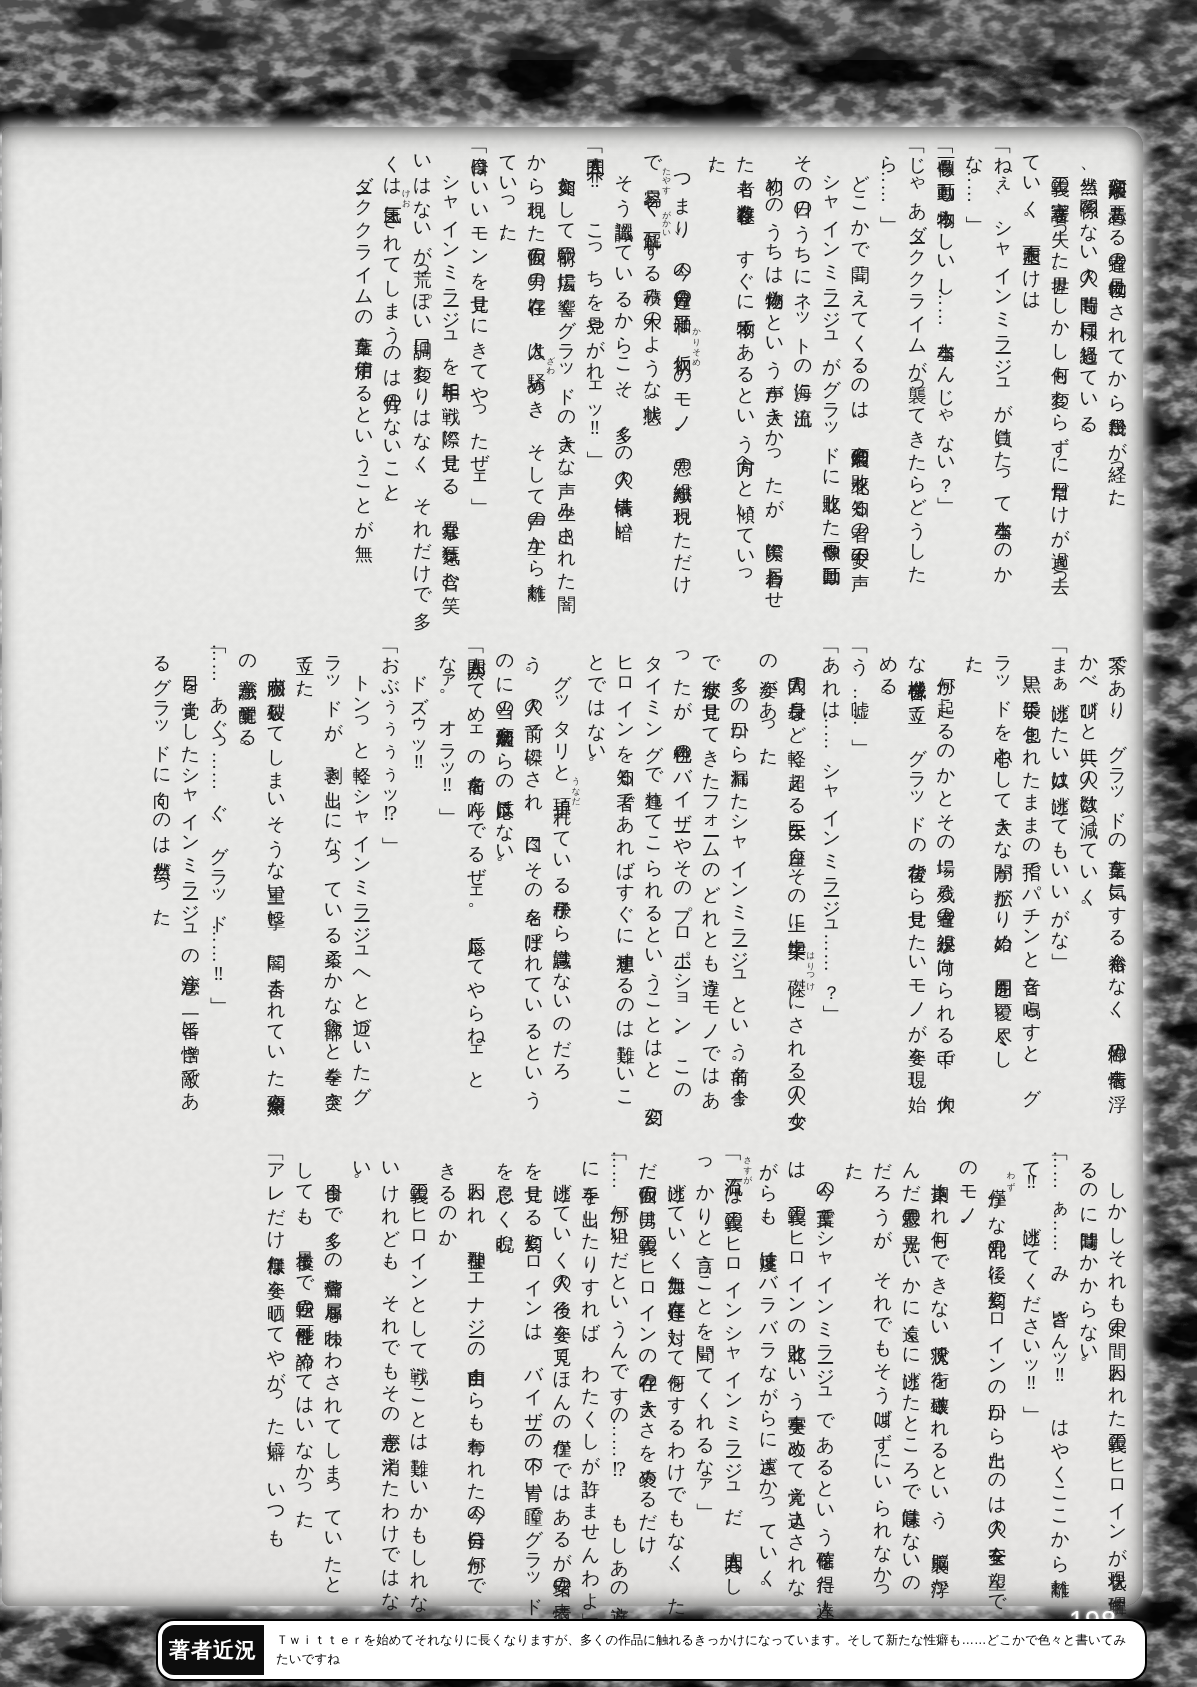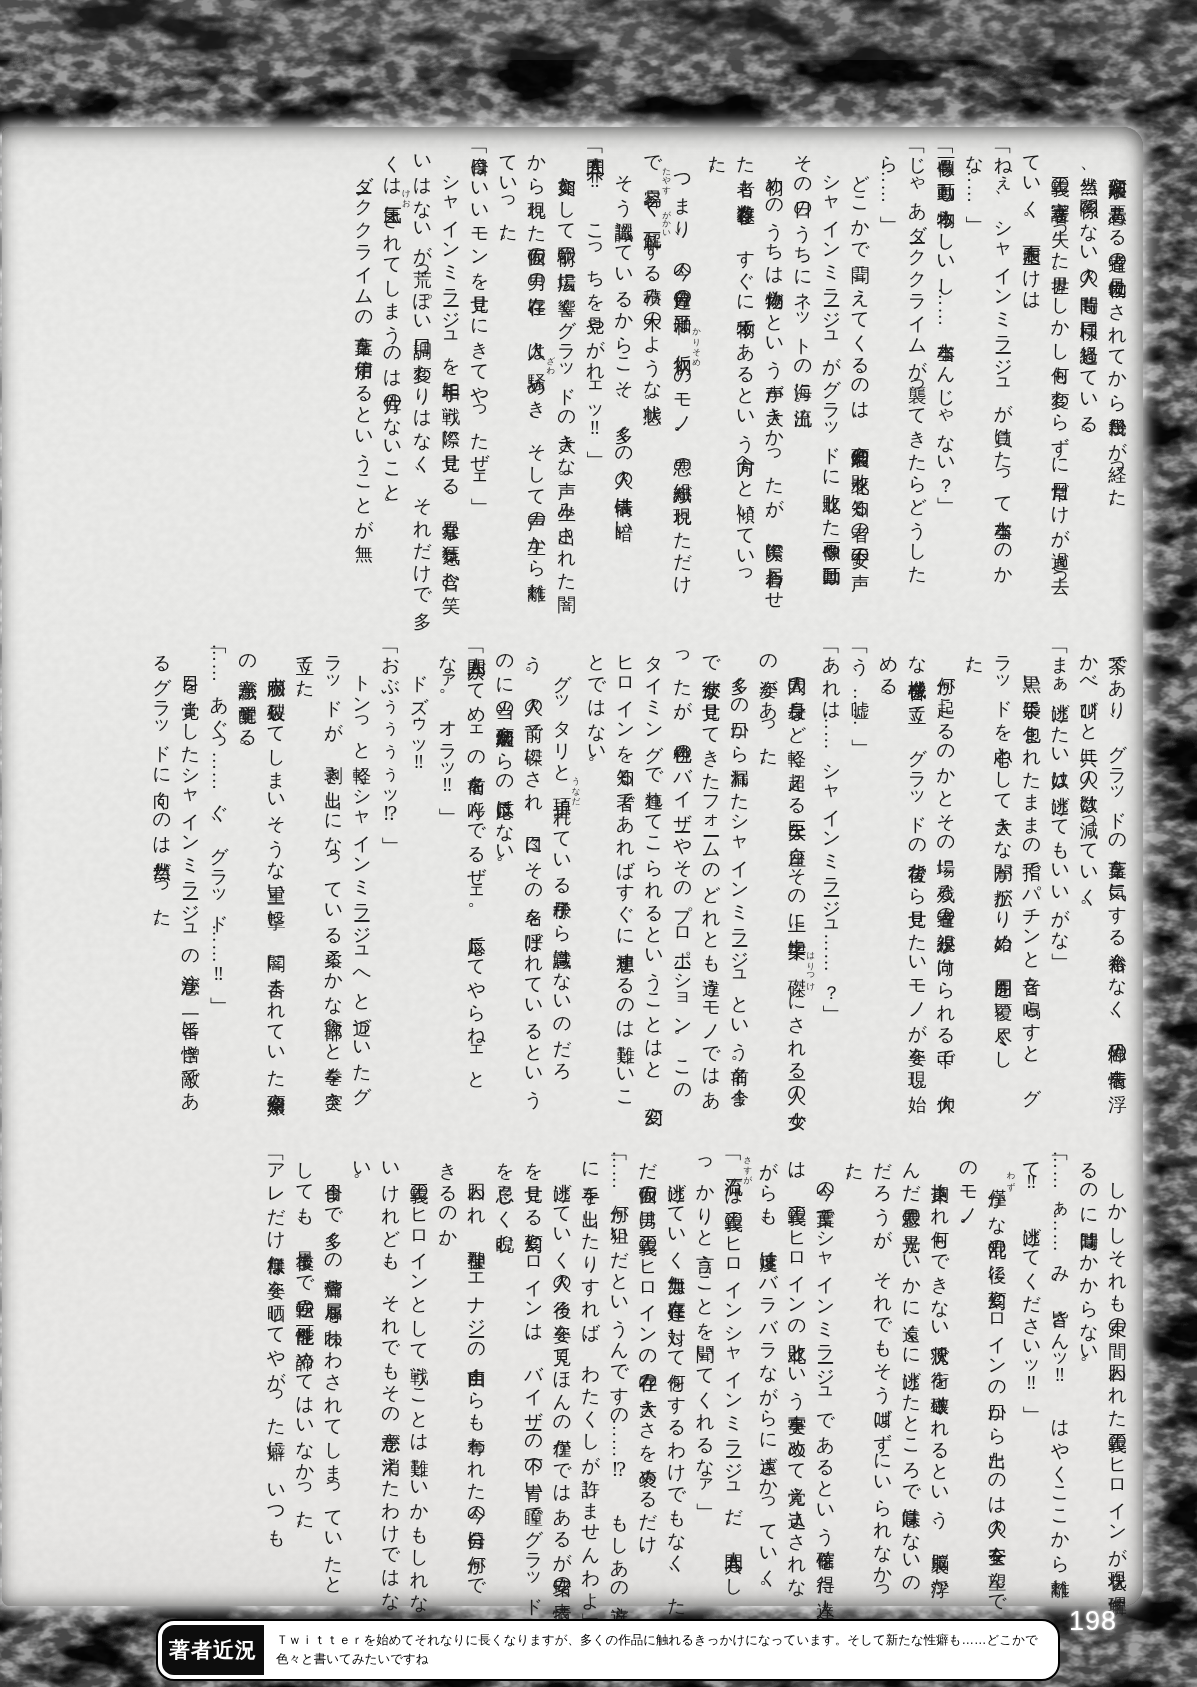--- a/index.html
+++ b/index.html
@@ -33,21 +33,21 @@
   .band-1{top:142px;}
   .band-2{top:642px;}
   .band-3{top:1149px;}
   .page-number{
     position:absolute;top:1606px;right:80px;z-index:2;
     color:#fff;font-family:"Liberation Sans","DejaVu Sans",sans-serif;
     font-size:27px;font-weight:normal;letter-spacing:1px;
     text-shadow:0 0 8px rgba(255,255,255,.95),0 0 3px rgba(255,255,255,.9);
   }
   .footer{
-    position:absolute;left:158px;top:1621px;width:900px;height:58px;z-index:2;
+    position:absolute;left:158px;top:1621px;width:987px;height:58px;z-index:2;
     display:flex;align-items:stretch;box-sizing:border-box;
     background:#fff;border:4px solid #fff;border-radius:16px;
     box-shadow:0 0 0 2px #000;overflow:hidden;
   }
   .footer-label{
     flex:0 0 102px;background:#0d0d0d;color:#fff;
     display:flex;align-items:center;justify-content:center;
     font-family:"Liberation Sans","DejaVu Sans",sans-serif;
     font-weight:bold;font-size:21px;letter-spacing:1px;
   }

